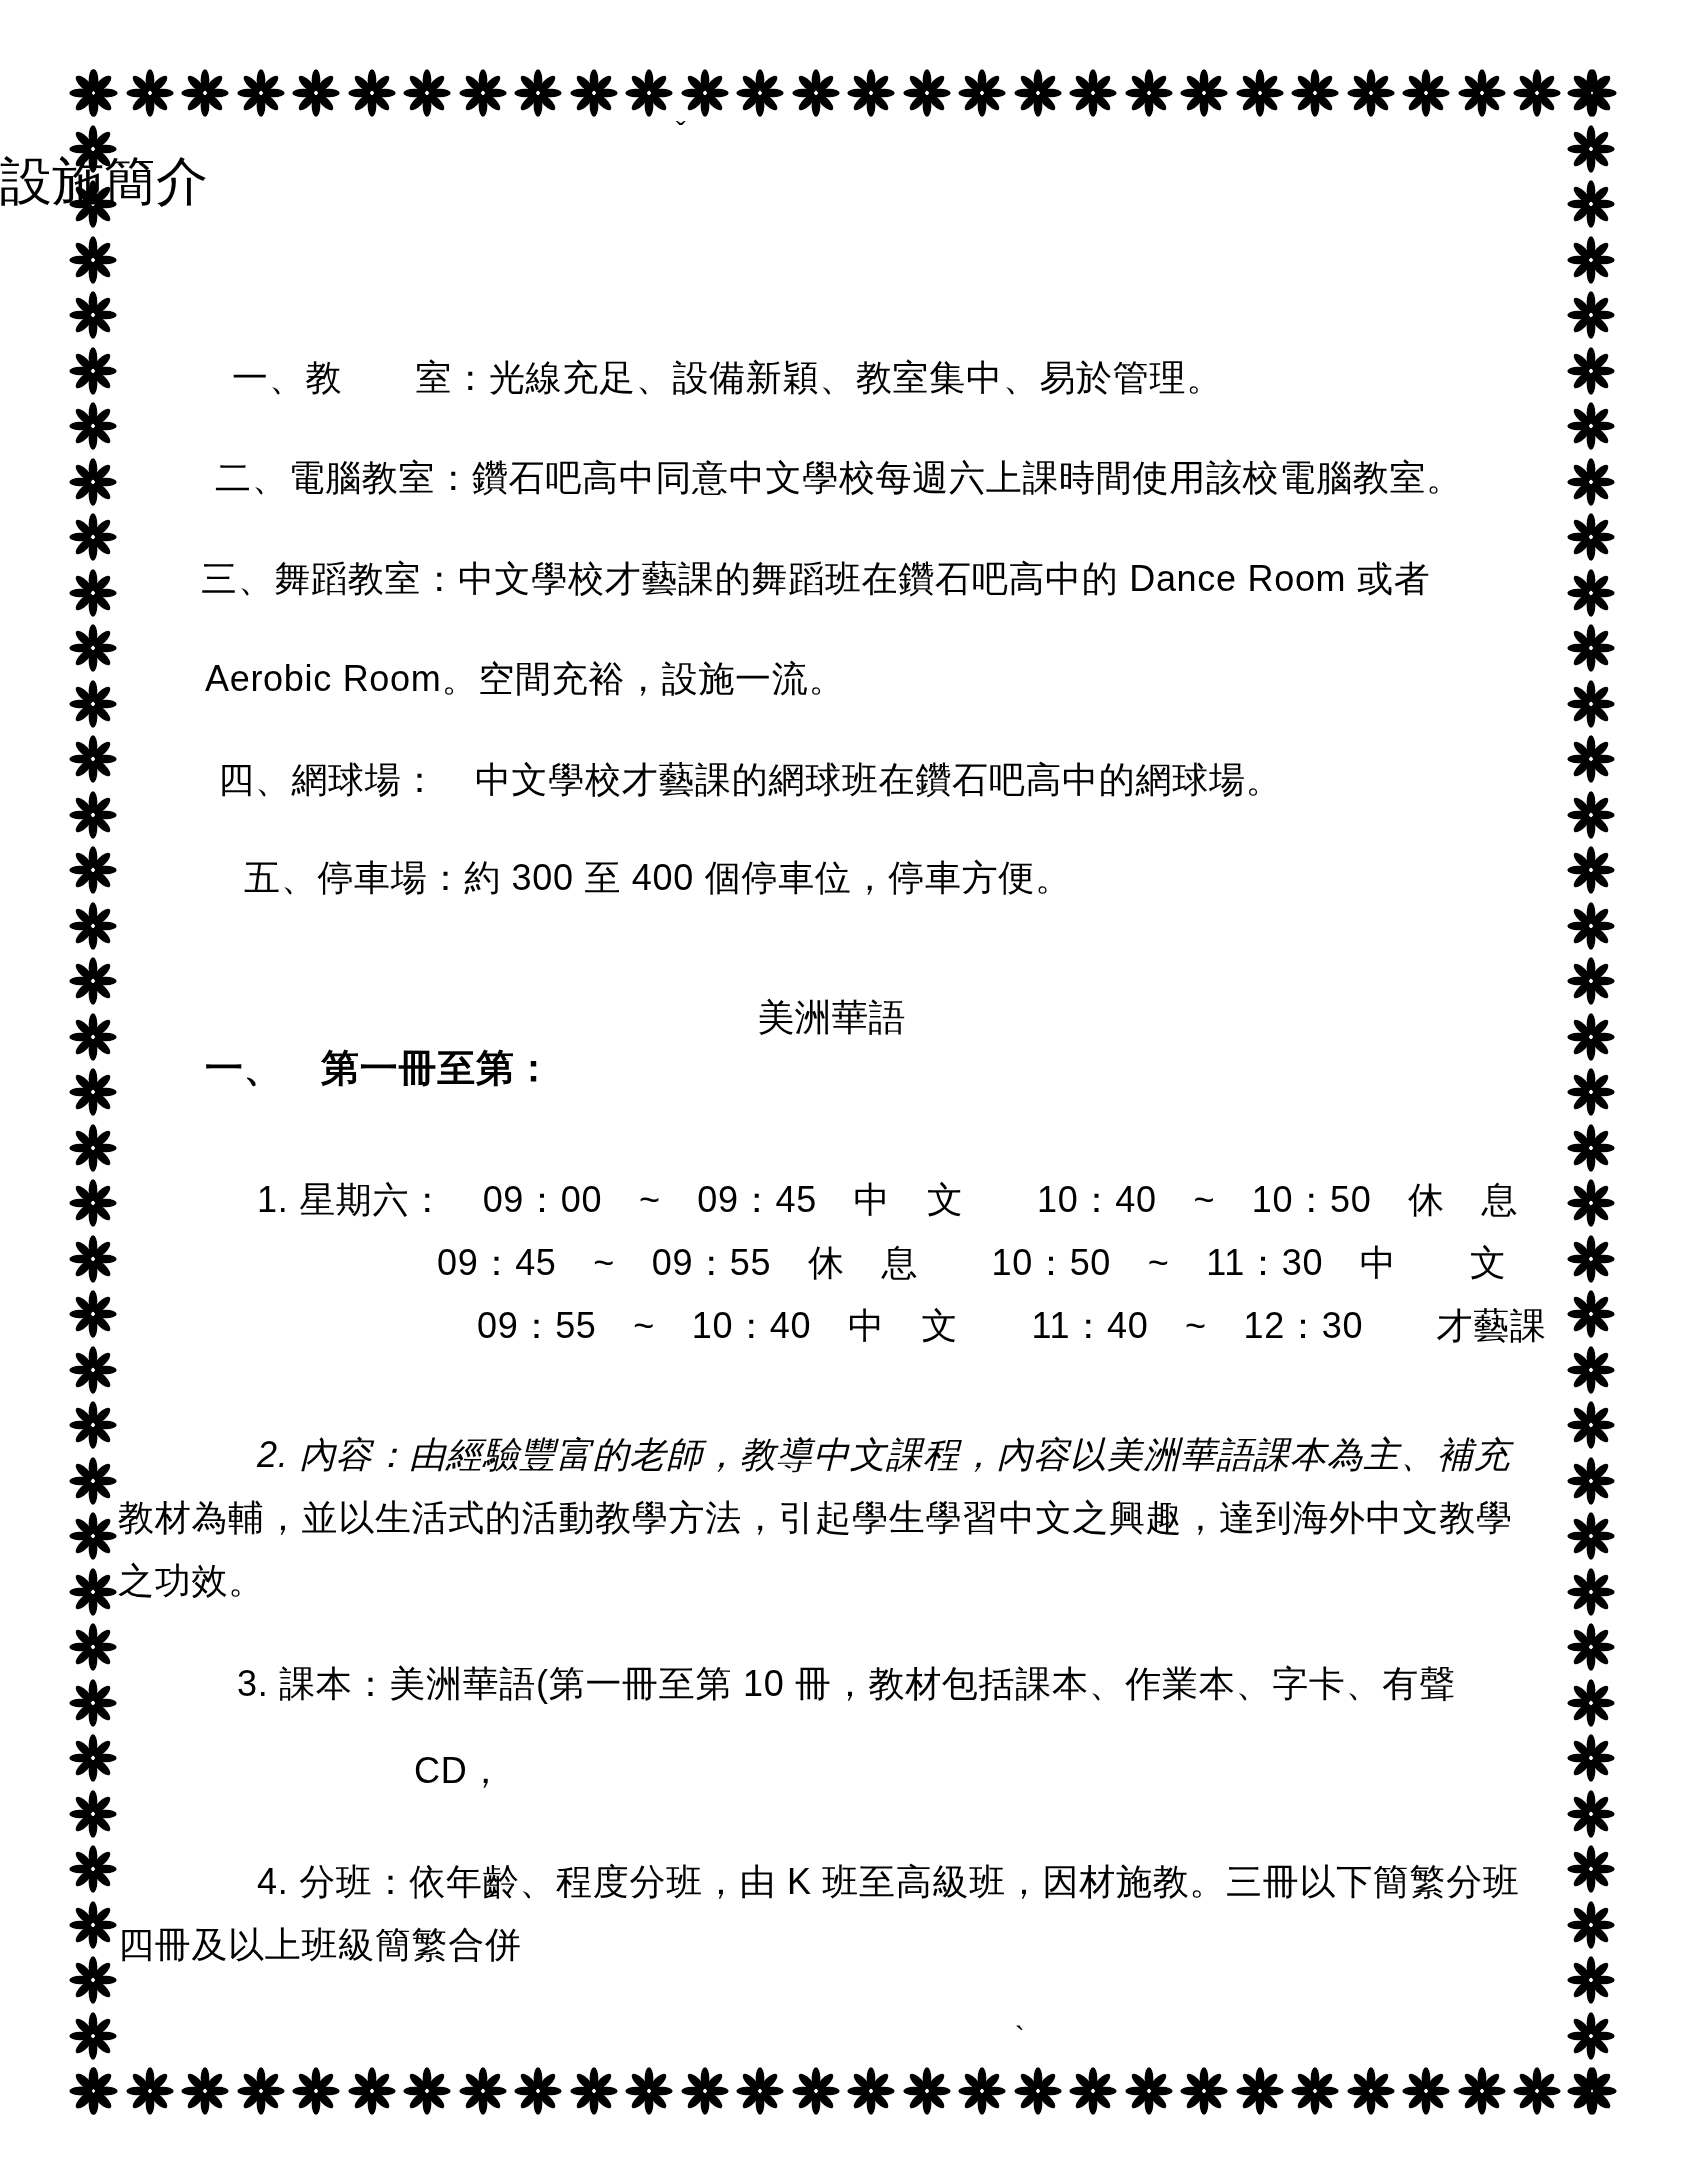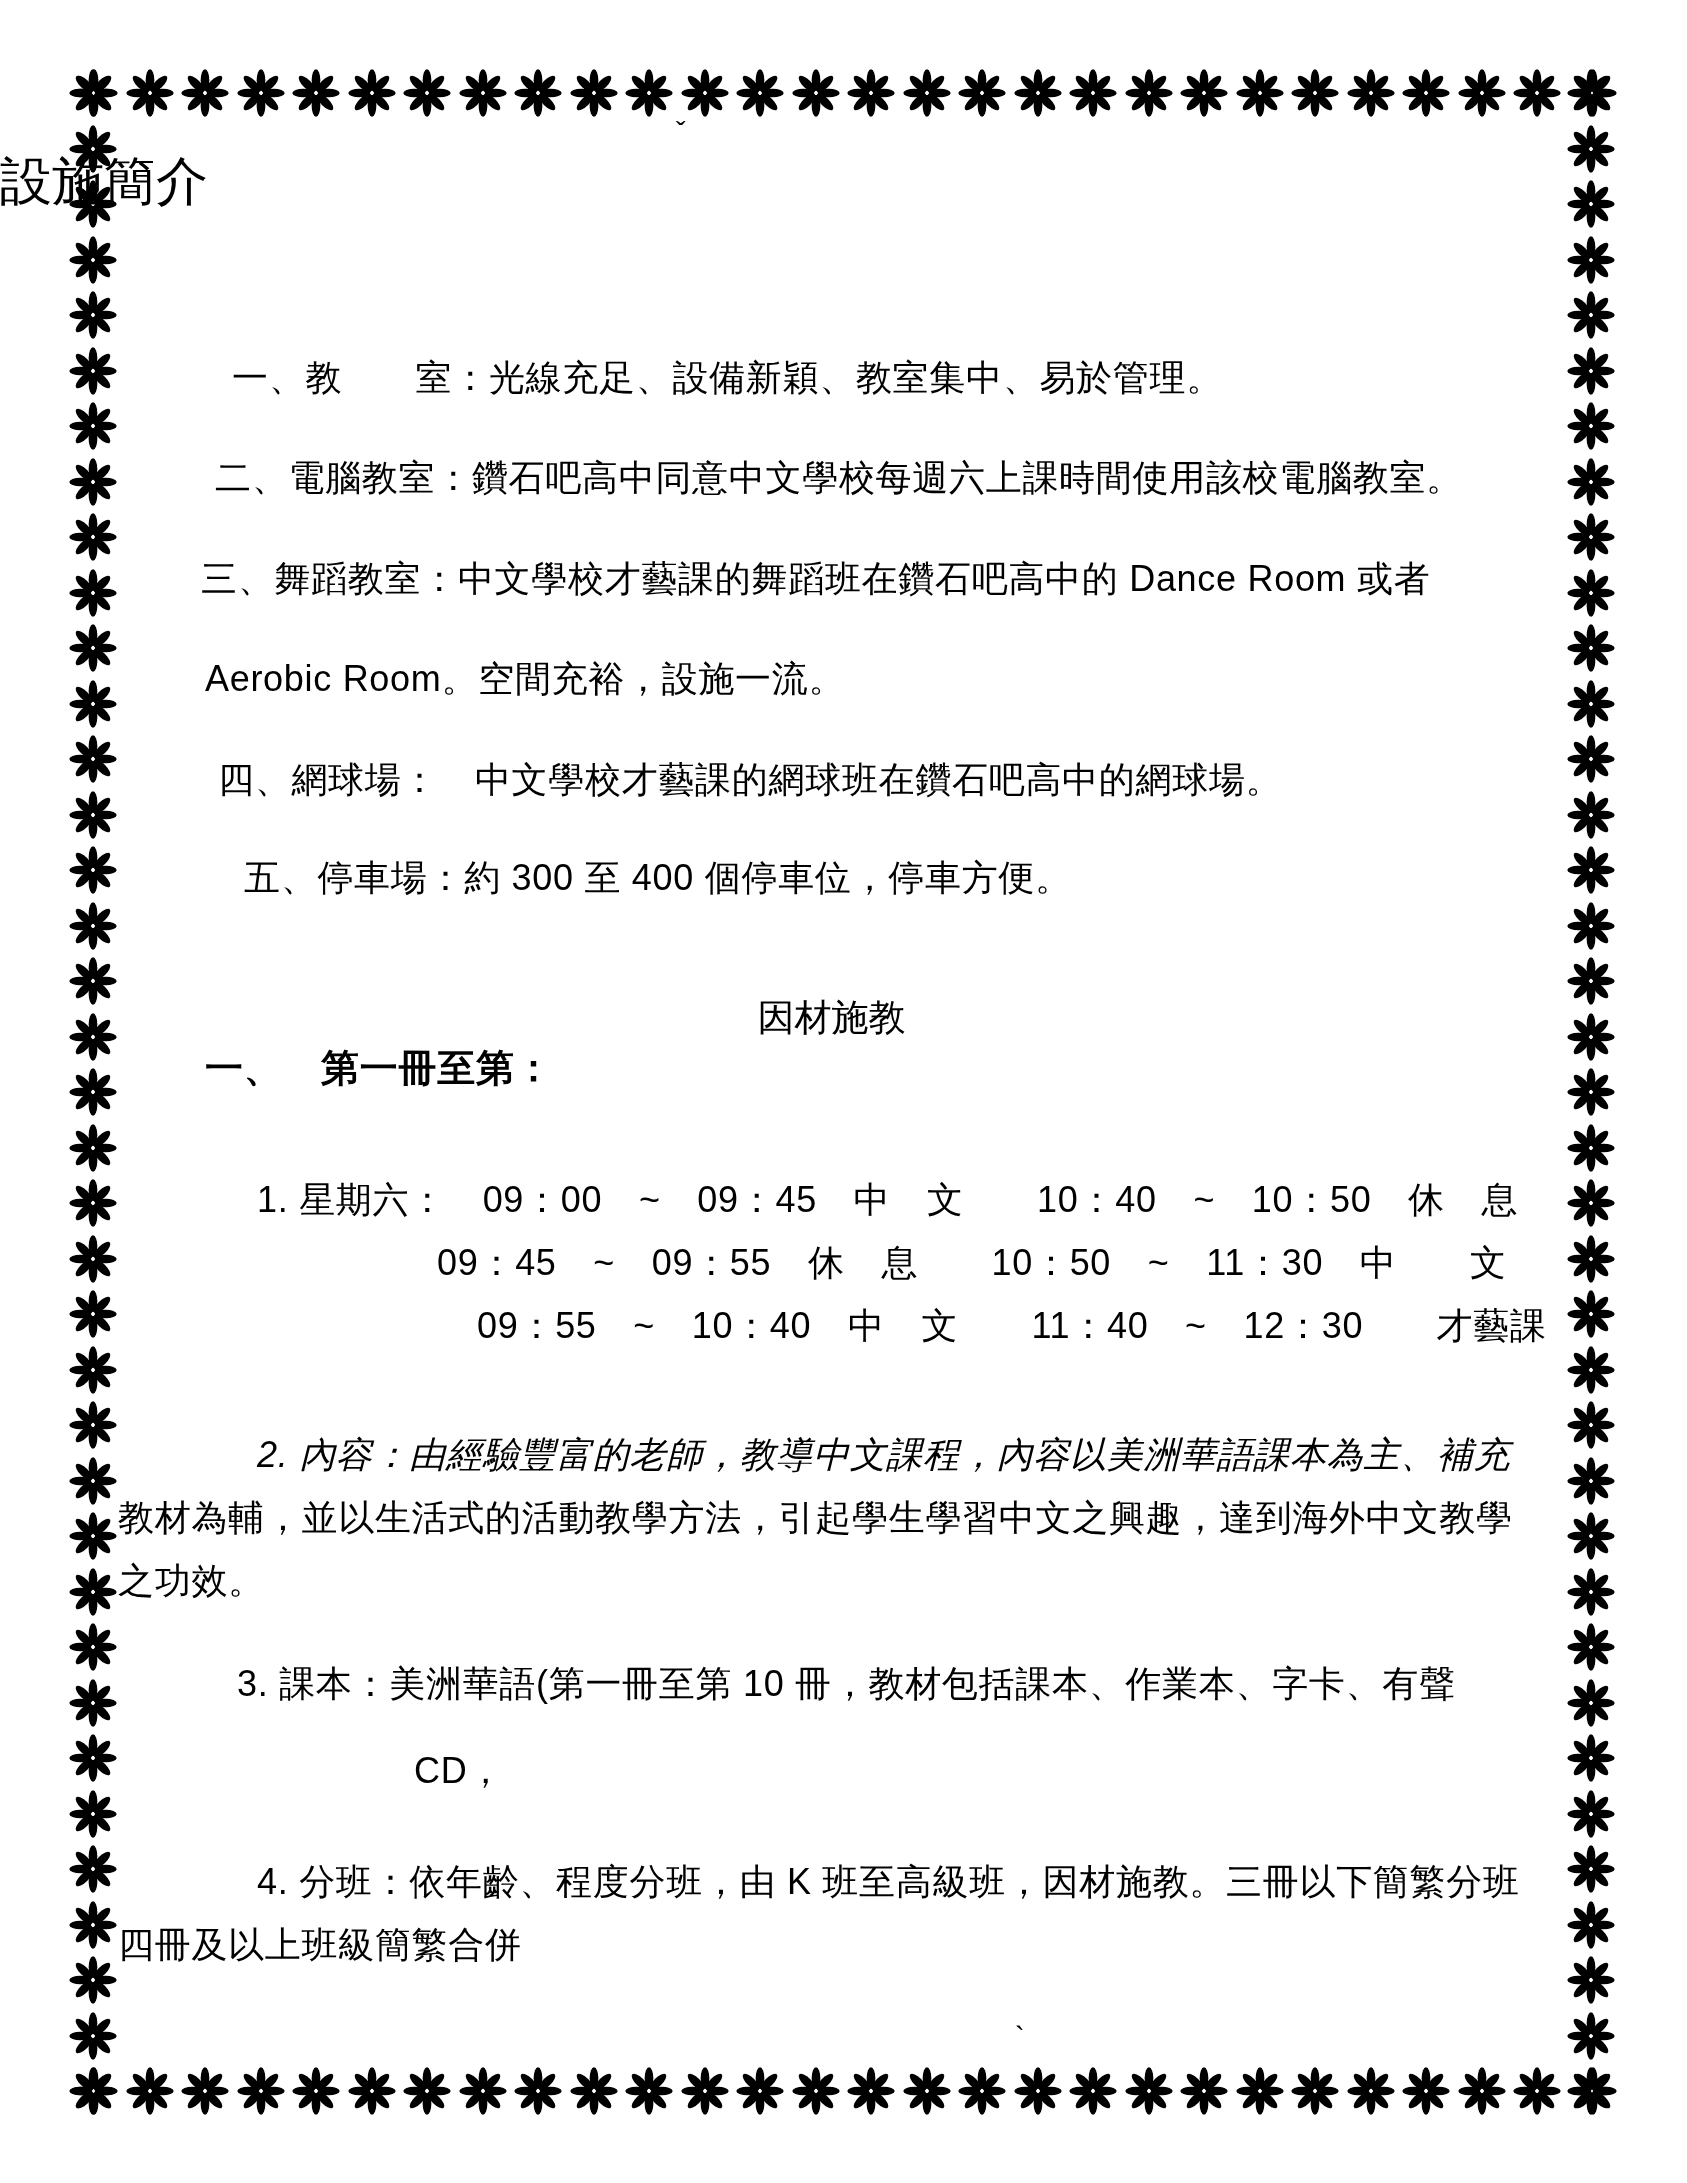--- a/index.html
+++ b/index.html
@@ -494,21 +494,21 @@
 
   <h1 class="title">設施簡介</h1>
 
   <div class="txt" style="top:357px;left:232px;">一、教　　室：光線充足、設備新穎、教室集中、易於管理。</div>
   <div class="txt" style="top:457px;left:215px;">二、電腦教室：鑽石吧高中同意中文學校每週六上課時間使用該校電腦教室。</div>
   <div class="txt" style="top:558px;left:201px;">三、舞蹈教室：中文學校才藝課的舞蹈班在鑽石吧高中的 Dance Room 或者</div>
   <div class="txt" style="top:658px;left:205px;">Aerobic Room。空間充裕，設施一流。</div>
   <div class="txt" style="top:760px;left:218px;font-family:Liberation Serif, serif;">四、網球場：　中文學校才藝課的網球班在鑽石吧高中的網球場。</div>
   <div class="txt" style="top:857px;left:232px;margin-left:12px;">五、停車場：約 300 至 400 個停車位，停車方便。</div>
 
-  <div class="center-heading">因材施教</div>
+  <div class="center-heading">美洲華語</div>
   <div class="txt bold" style="top:1047px;left:205px;font-size:38px;">一、　第一冊至第：</div>
 
   <div class="txt" style="top:1179px;left:257px;">1. 星期六：　09：00　~　09：45　中　文　　10：40　~　10：50　休　息</div>
   <div class="txt" style="top:1242px;left:437px;">09：45　~　09：55　休　息　　10：50　~　11：30　中　　文</div>
   <div class="txt" style="top:1305px;left:437px;margin-left:40px;">09：55　~　10：40　中　文　　11：40　~　12：30　　才藝課</div>
 
   <div class="txt" style="top:1434px;left:257px;font-style:italic;">2. 內容：由經驗豐富的老師，教導中文課程，內容以美洲華語課本為主、補充</div>
   <div class="txt" style="top:1497px;left:118px;">教材為輔，並以生活式的活動教學方法，引起學生學習中文之興趣，達到海外中文教學</div>
   <div class="txt" style="top:1560px;left:118px;">之功效。</div>
 

